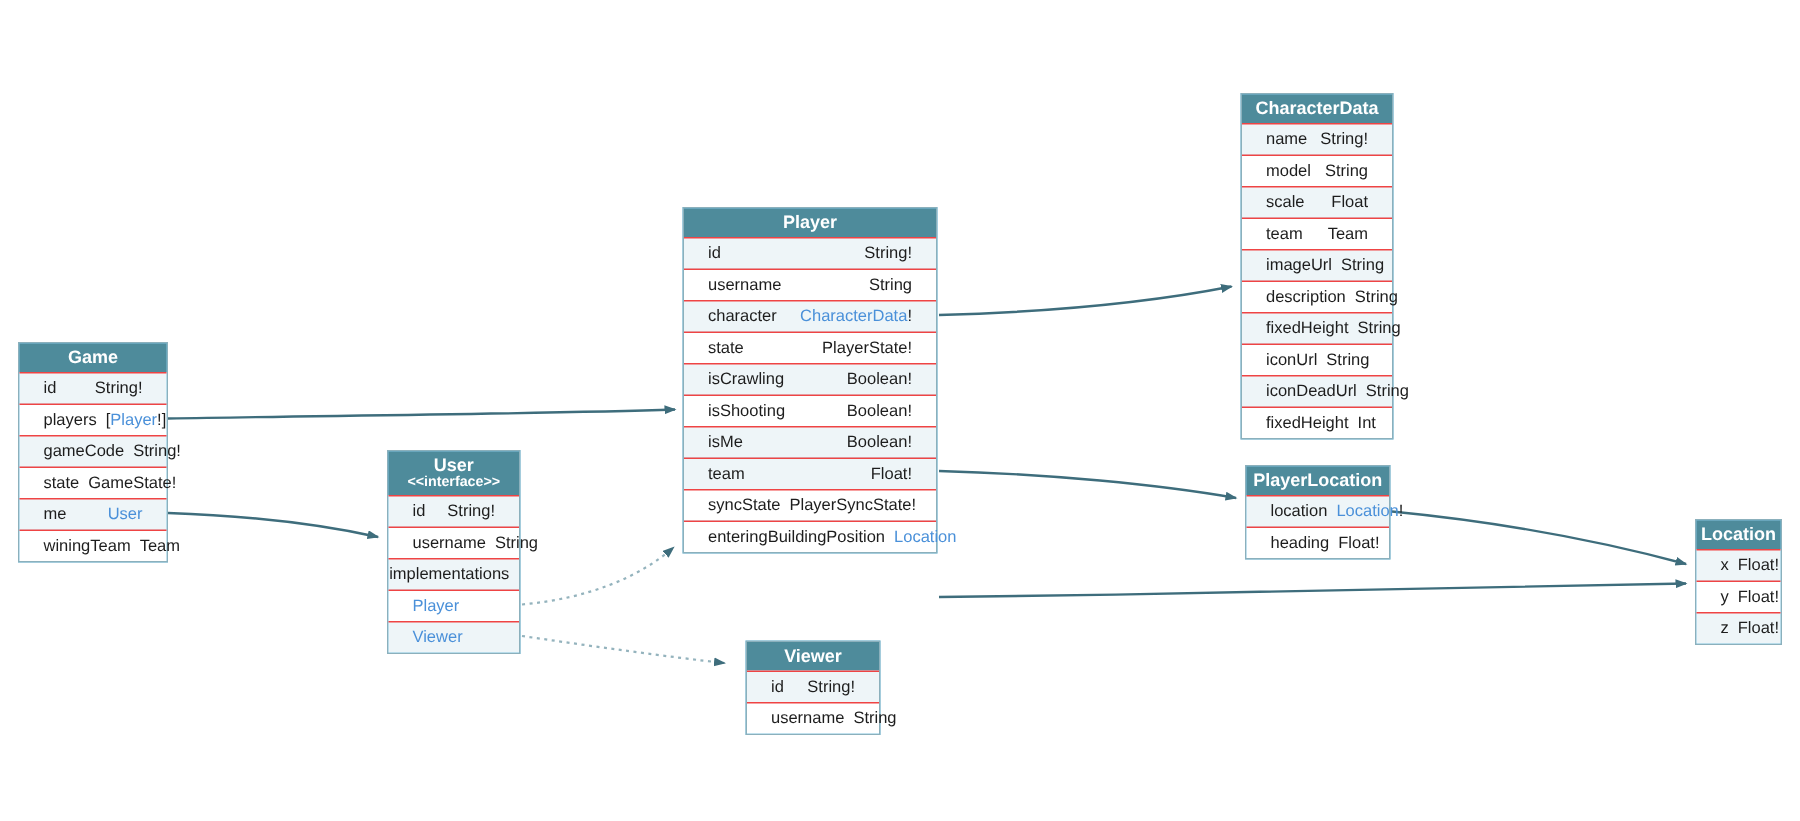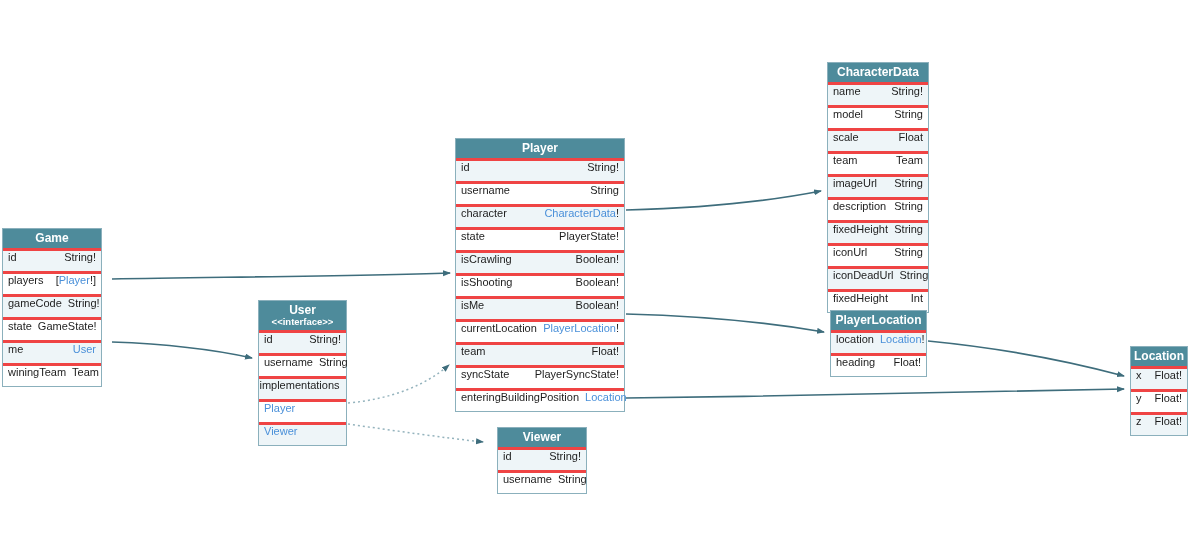--- a/index.html
+++ b/index.html
@@ -21,23 +21,24 @@
     font-weight:bold;
     font-size:12px;
     line-height:1.15;
     padding:3px 2px 2px 2px;
     cursor:pointer;
   }
   .hdr .sub{font-size:9.5px;font-weight:bold;margin-top:-1px;}
   .row{
     display:flex;
     justify-content:space-between;
+    align-items:center;
     height:20px;
-    padding:0 5px;
-    border-top:3px solid #ef4444;
+    padding:0 16px;
+    border-top:1px solid #ef4444;
     background:#ffffff;
     white-space:nowrap;
     cursor:pointer;
   }
   .row.alt{background:#eef5f8;}
   .row.section{justify-content:center;}
   .fname{margin-right:6px;}
   .fval{text-align:right;}
   .link{color:#4a90d9;}
   path.rel{fill:none;stroke:#3e6d7c;stroke-width:1.6;}
@@ -58,21 +59,21 @@
         <path d="M112,342 C170,344 216,350 252,358" class="rel" marker-end="url(#ah)"></path>
         <path d="M626,210 C700,208 770,201 821,191" class="rel" marker-end="url(#ah)"></path>
         <path d="M626,314 C700,316 772,323 824,332" class="rel" marker-end="url(#ah)"></path>
         <path d="M626,398 C800,396 990,392 1124,389" class="rel" marker-end="url(#ah)"></path>
         <path d="M928,341 C1010,349 1072,362 1124,376" class="rel" marker-end="url(#ah)"></path>
         <path d="M348,403 C392,399 426,385 449,365" class="rel dotted" marker-end="url(#ah)"></path>
         <path d="M348,424 C396,431 446,438 483,442" class="rel dotted" marker-end="url(#ah)"></path>
       </g>
   </svg>
   <div id="tables-layer">
-      <div class="table" style="left: 2px; top: 228px; width: 100px;">
+      <div class="table" style="left: 12px; top: 228px; width: 100px;">
         <div class="hdr">
           <div>Game</div>
         </div>
         <div class="row alt">
           <span class="fname">id</span>
           <span class="fval">String!</span>
         </div>
         <div class="row">
           <span class="fname">players</span>
           <span class="fval">[<span class="link">Player</span>!]</span>
@@ -141,24 +142,20 @@
           <span class="fname">isCrawling</span>
           <span class="fval">Boolean!</span>
         </div>
         <div class="row">
           <span class="fname">isShooting</span>
           <span class="fval">Boolean!</span>
         </div>
         <div class="row alt">
           <span class="fname">isMe</span>
           <span class="fval">Boolean!</span>
-        </div>
-        <div class="row">
-          <span class="fname">currentLocation</span>
-          <span class="fval"><span class="link">PlayerLocation</span>!</span>
         </div>
         <div class="row alt">
           <span class="fname">team</span>
           <span class="fval">Float!</span>
         </div>
         <div class="row">
           <span class="fname">syncState</span>
           <span class="fval">PlayerSyncState!</span>
         </div>
         <div class="row">

